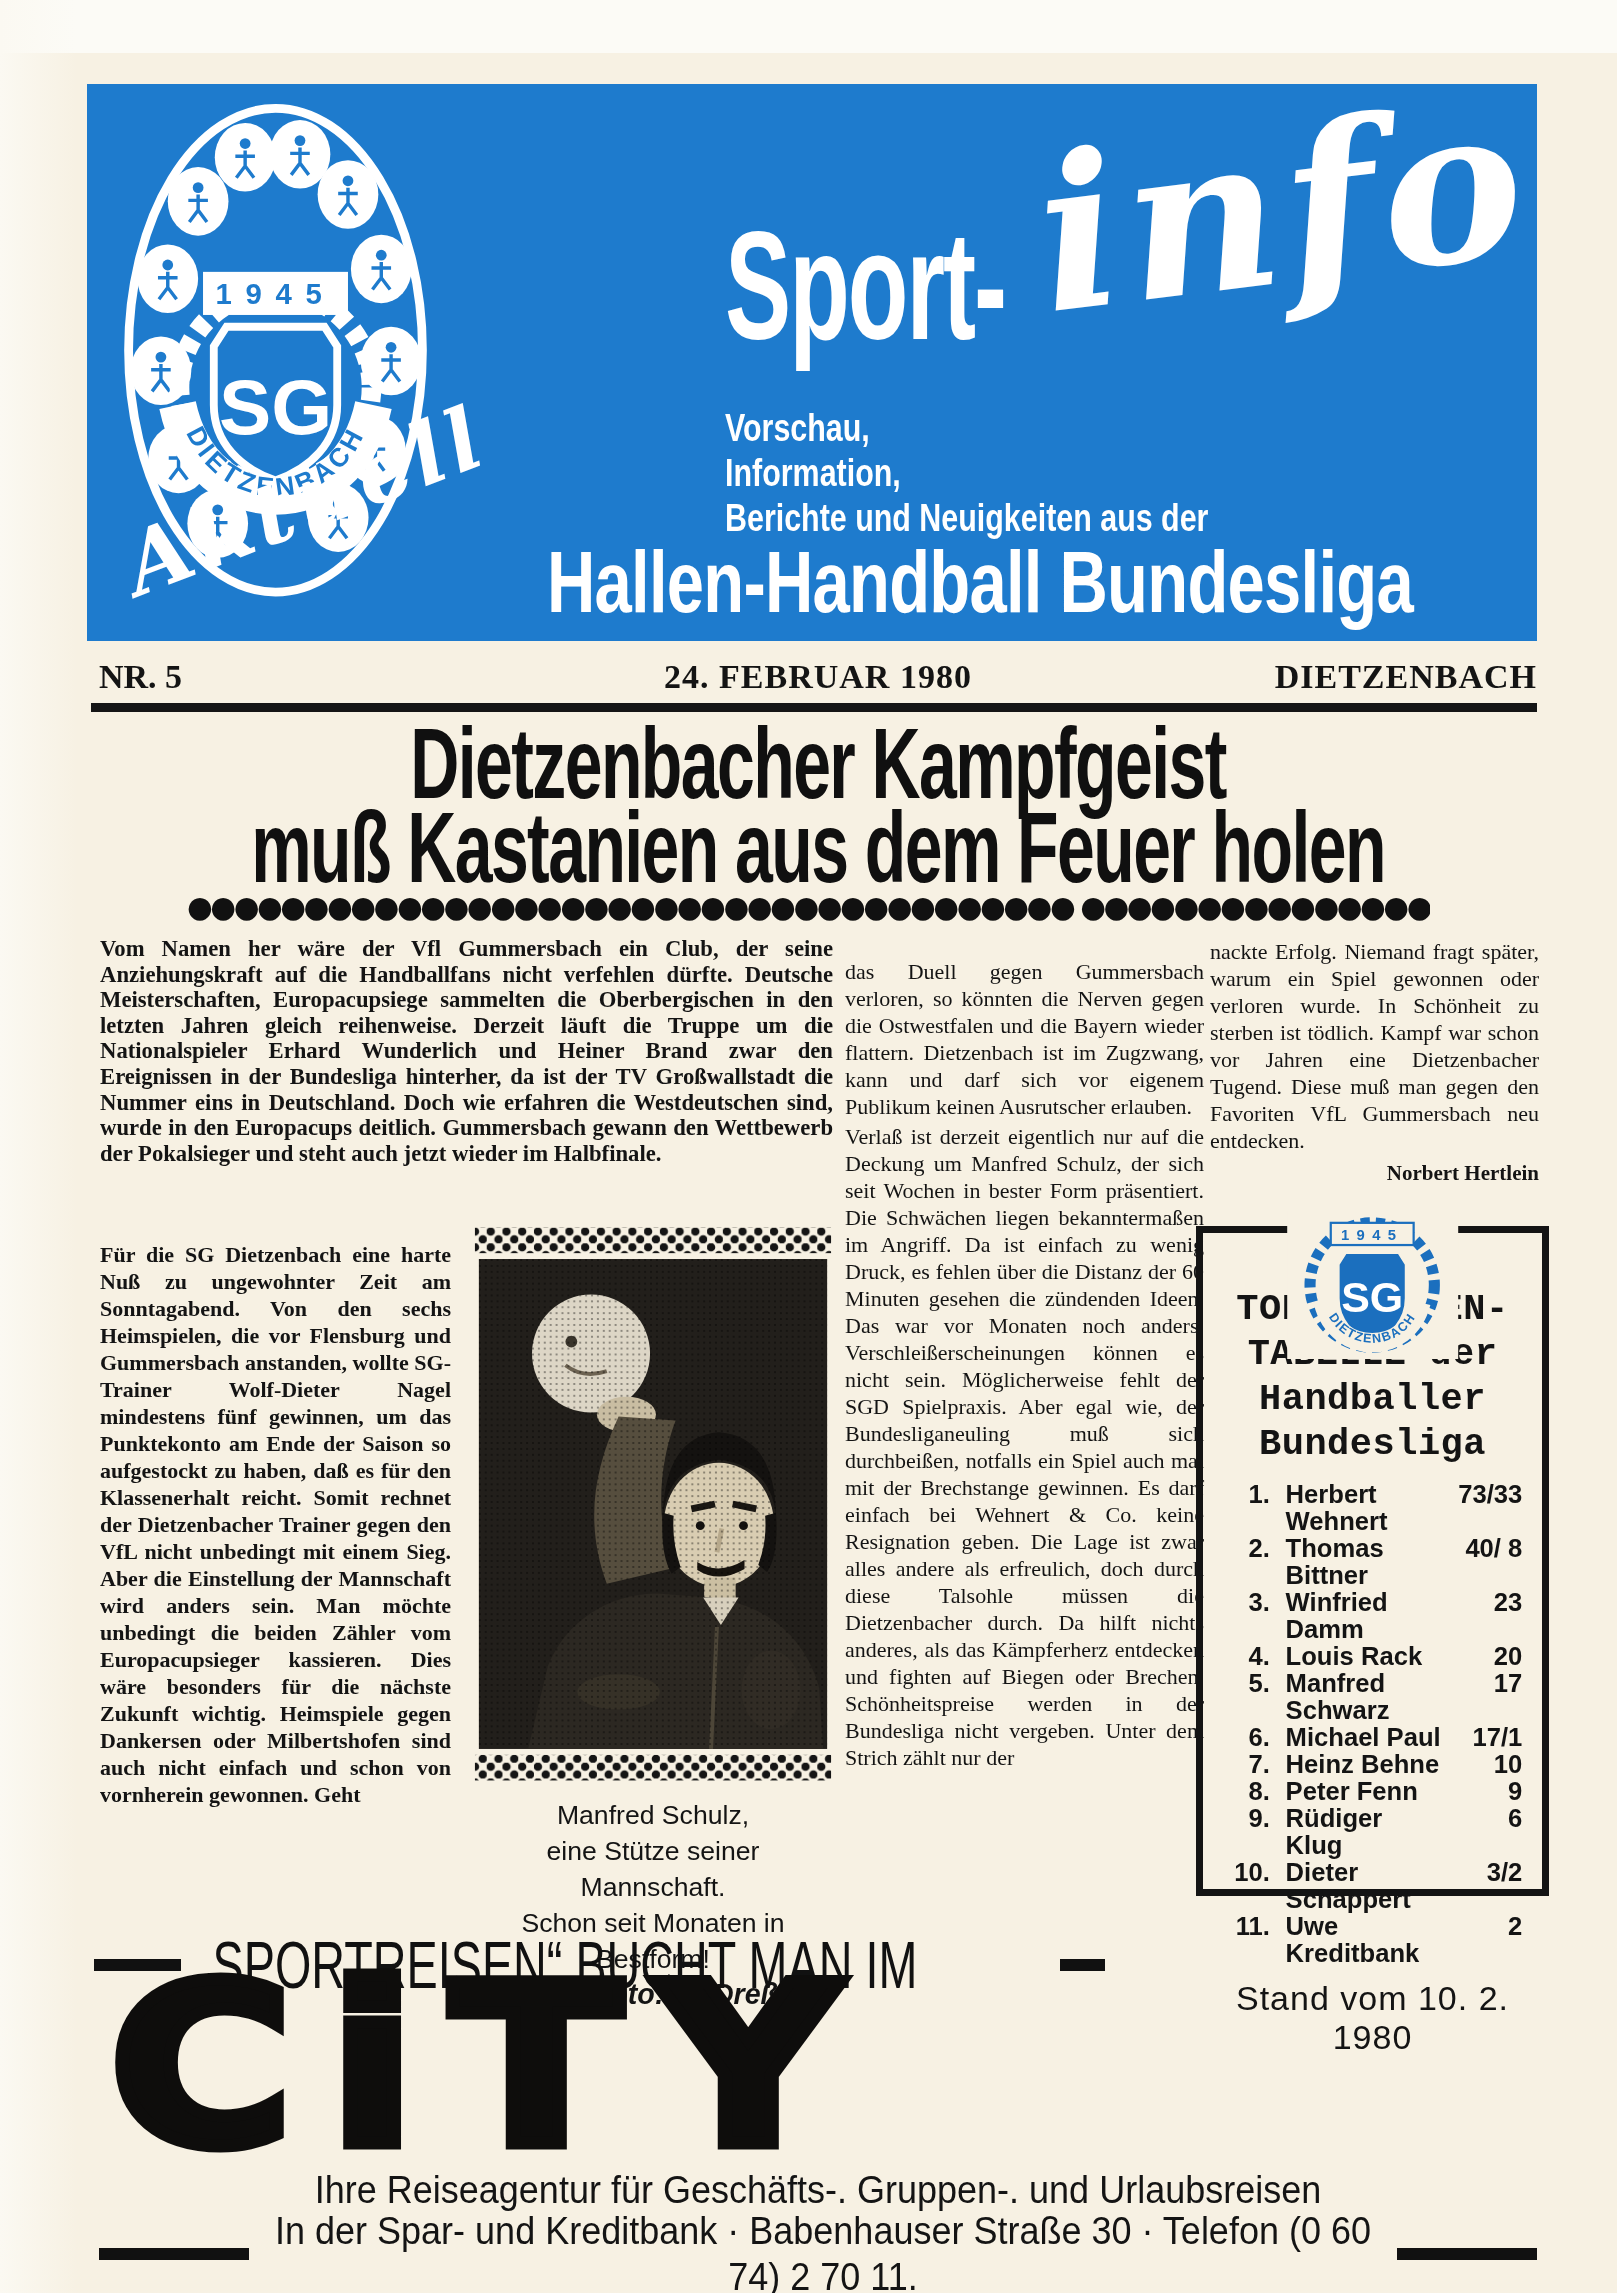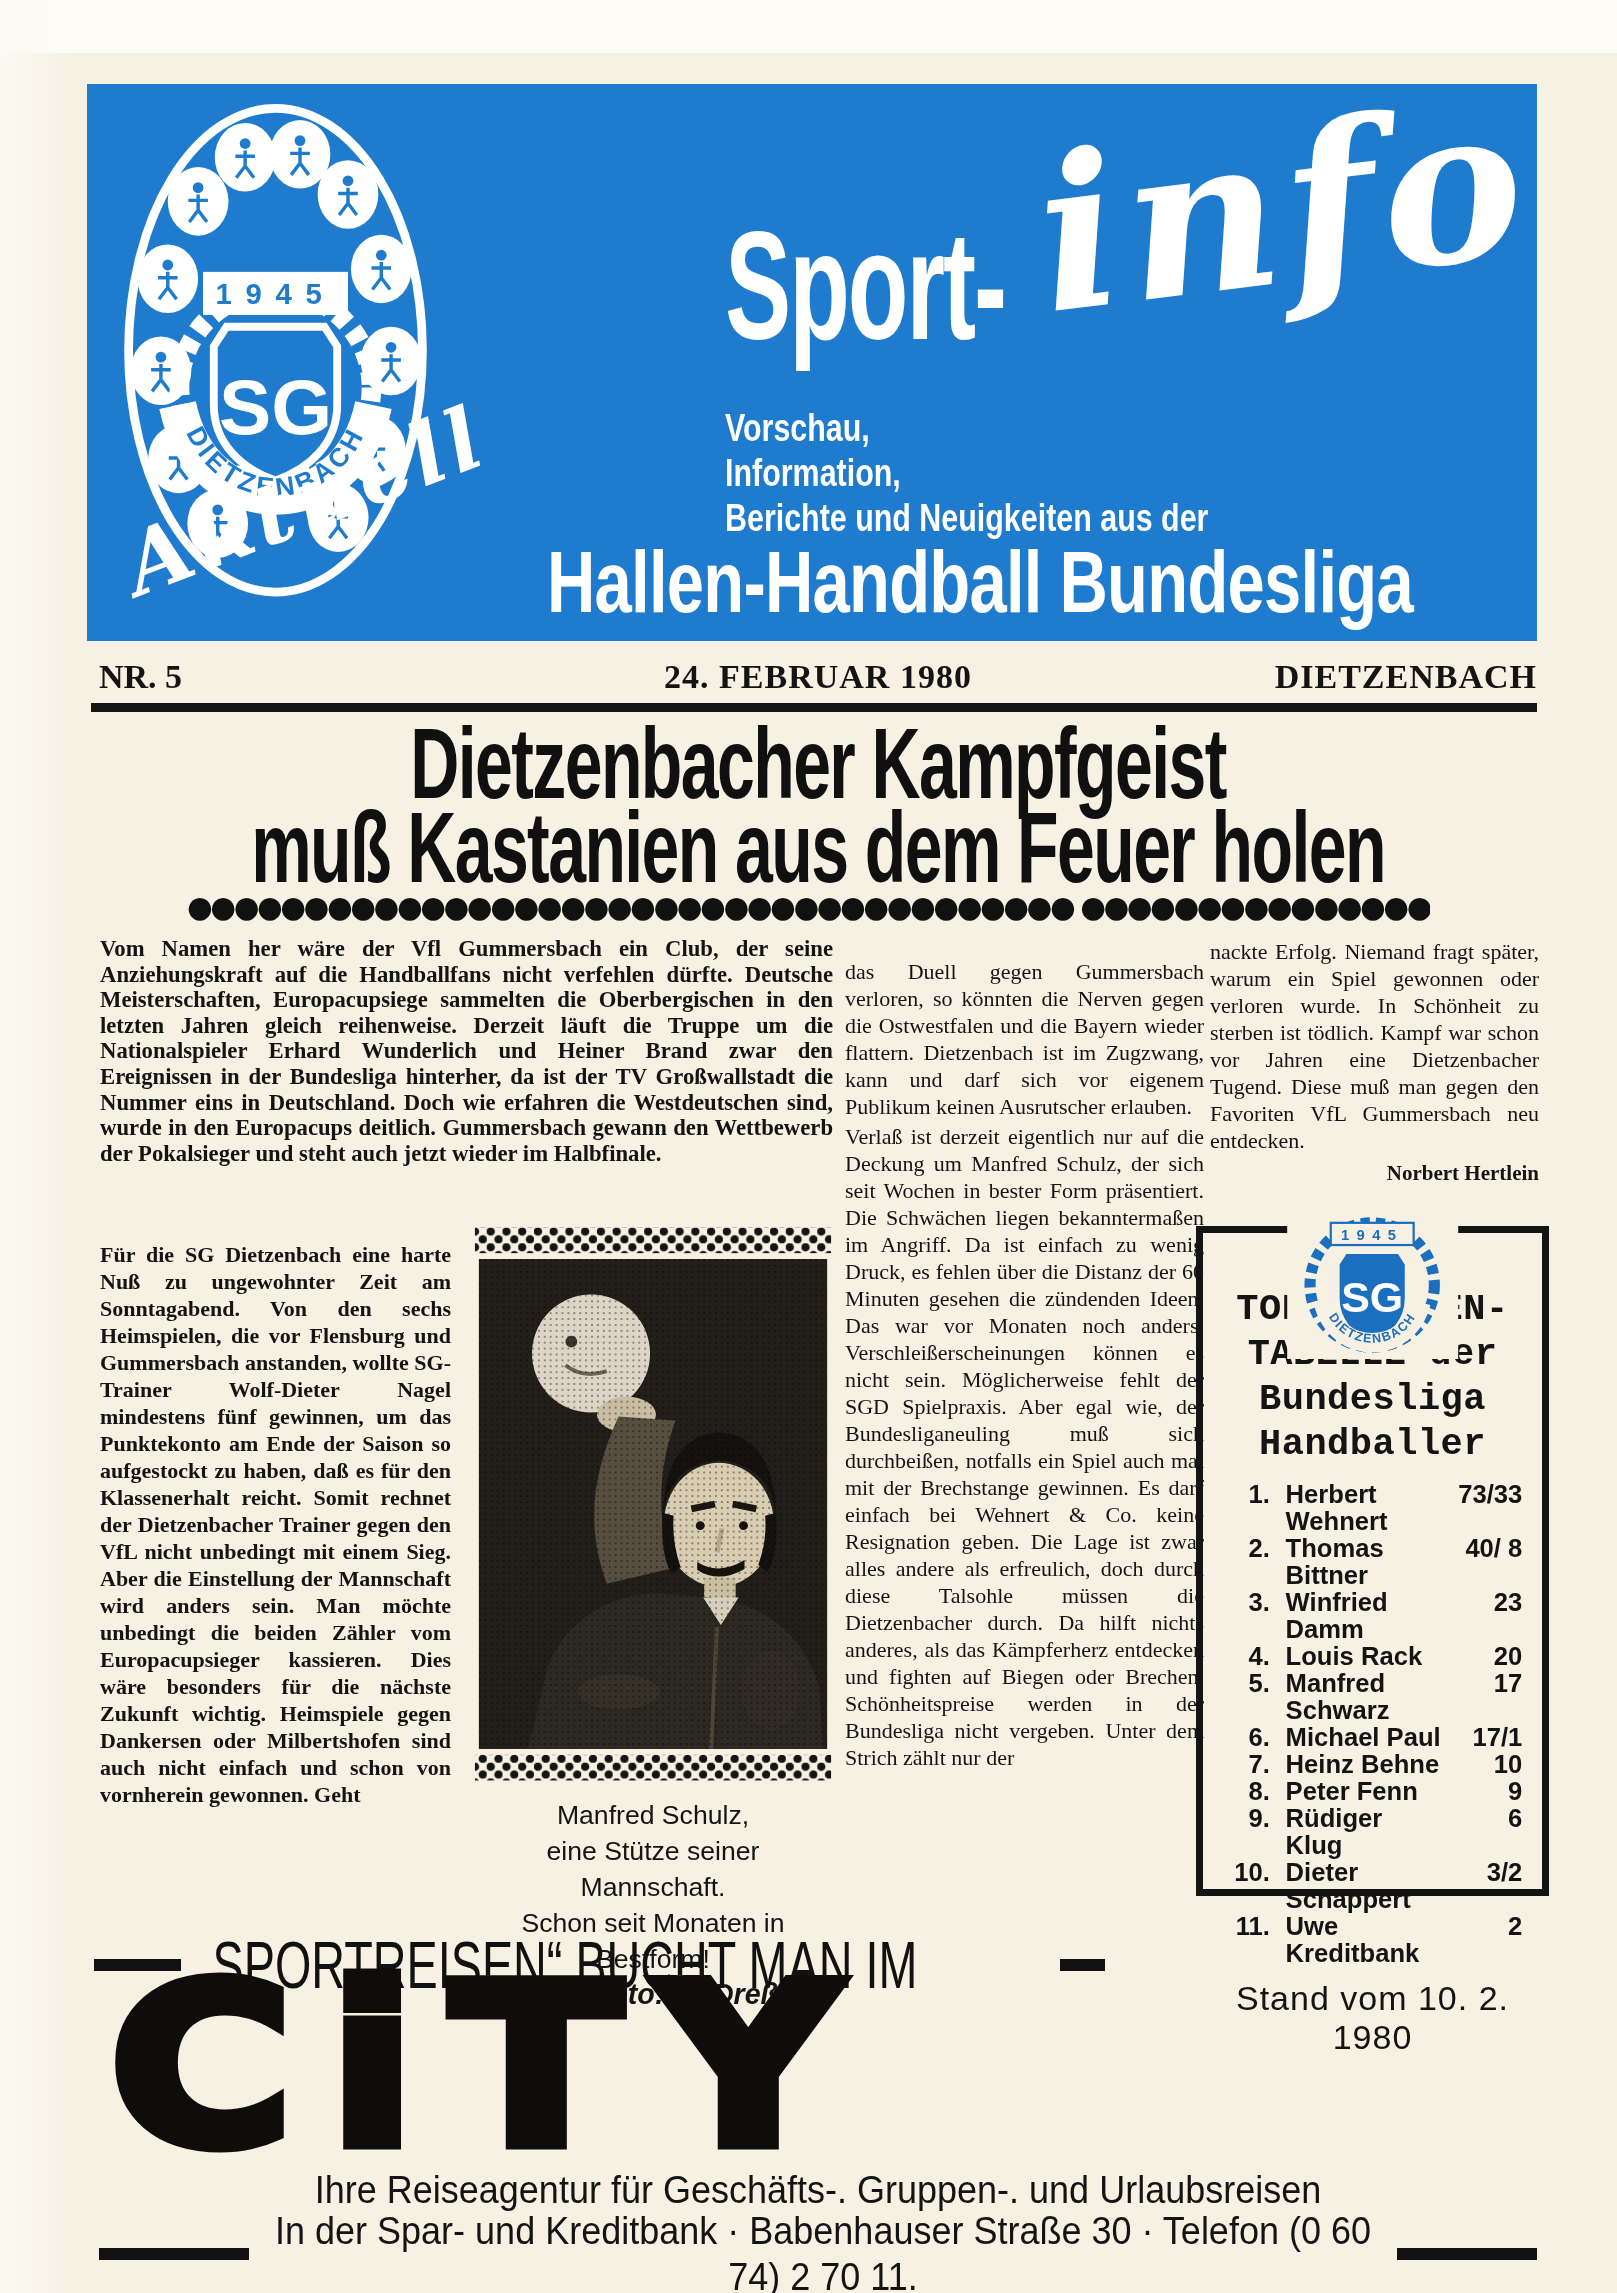--- a/index.html
+++ b/index.html
@@ -245,22 +245,22 @@
       <text x="100" y="136" text-anchor="middle" font-family="Liberation Sans, sans-serif" font-weight="bold" font-size="58" fill="#ffffff">SG</text>
       <use href="#band2" stroke="#f7f1e3" stroke-width="26"></use>
       <text font-family="Liberation Sans, sans-serif" font-weight="bold" font-size="17" fill="#1b6fbe" letter-spacing="2">
         <textPath href="#band2" startOffset="50%" text-anchor="middle">DIETZENBACH</textPath>
       </text>
     </svg>
   </div>
   <div class="box-head">
     <div>TORSCHÜTZEN-</div>
     <div>TABELLE der</div>
+    <div>Handballer</div>
     <div>Bundesliga</div>
-    <div>Handballer</div>
   </div>
   <div class="score-list">
     <div class="score-row">
       <span class="rank">1.</span>
       <span class="name">Herbert Wehnert</span>
       <span class="val">73/33</span>
     </div>
     <div class="score-row">
       <span class="rank">2.</span>
       <span class="name">Thomas Bittner</span>

